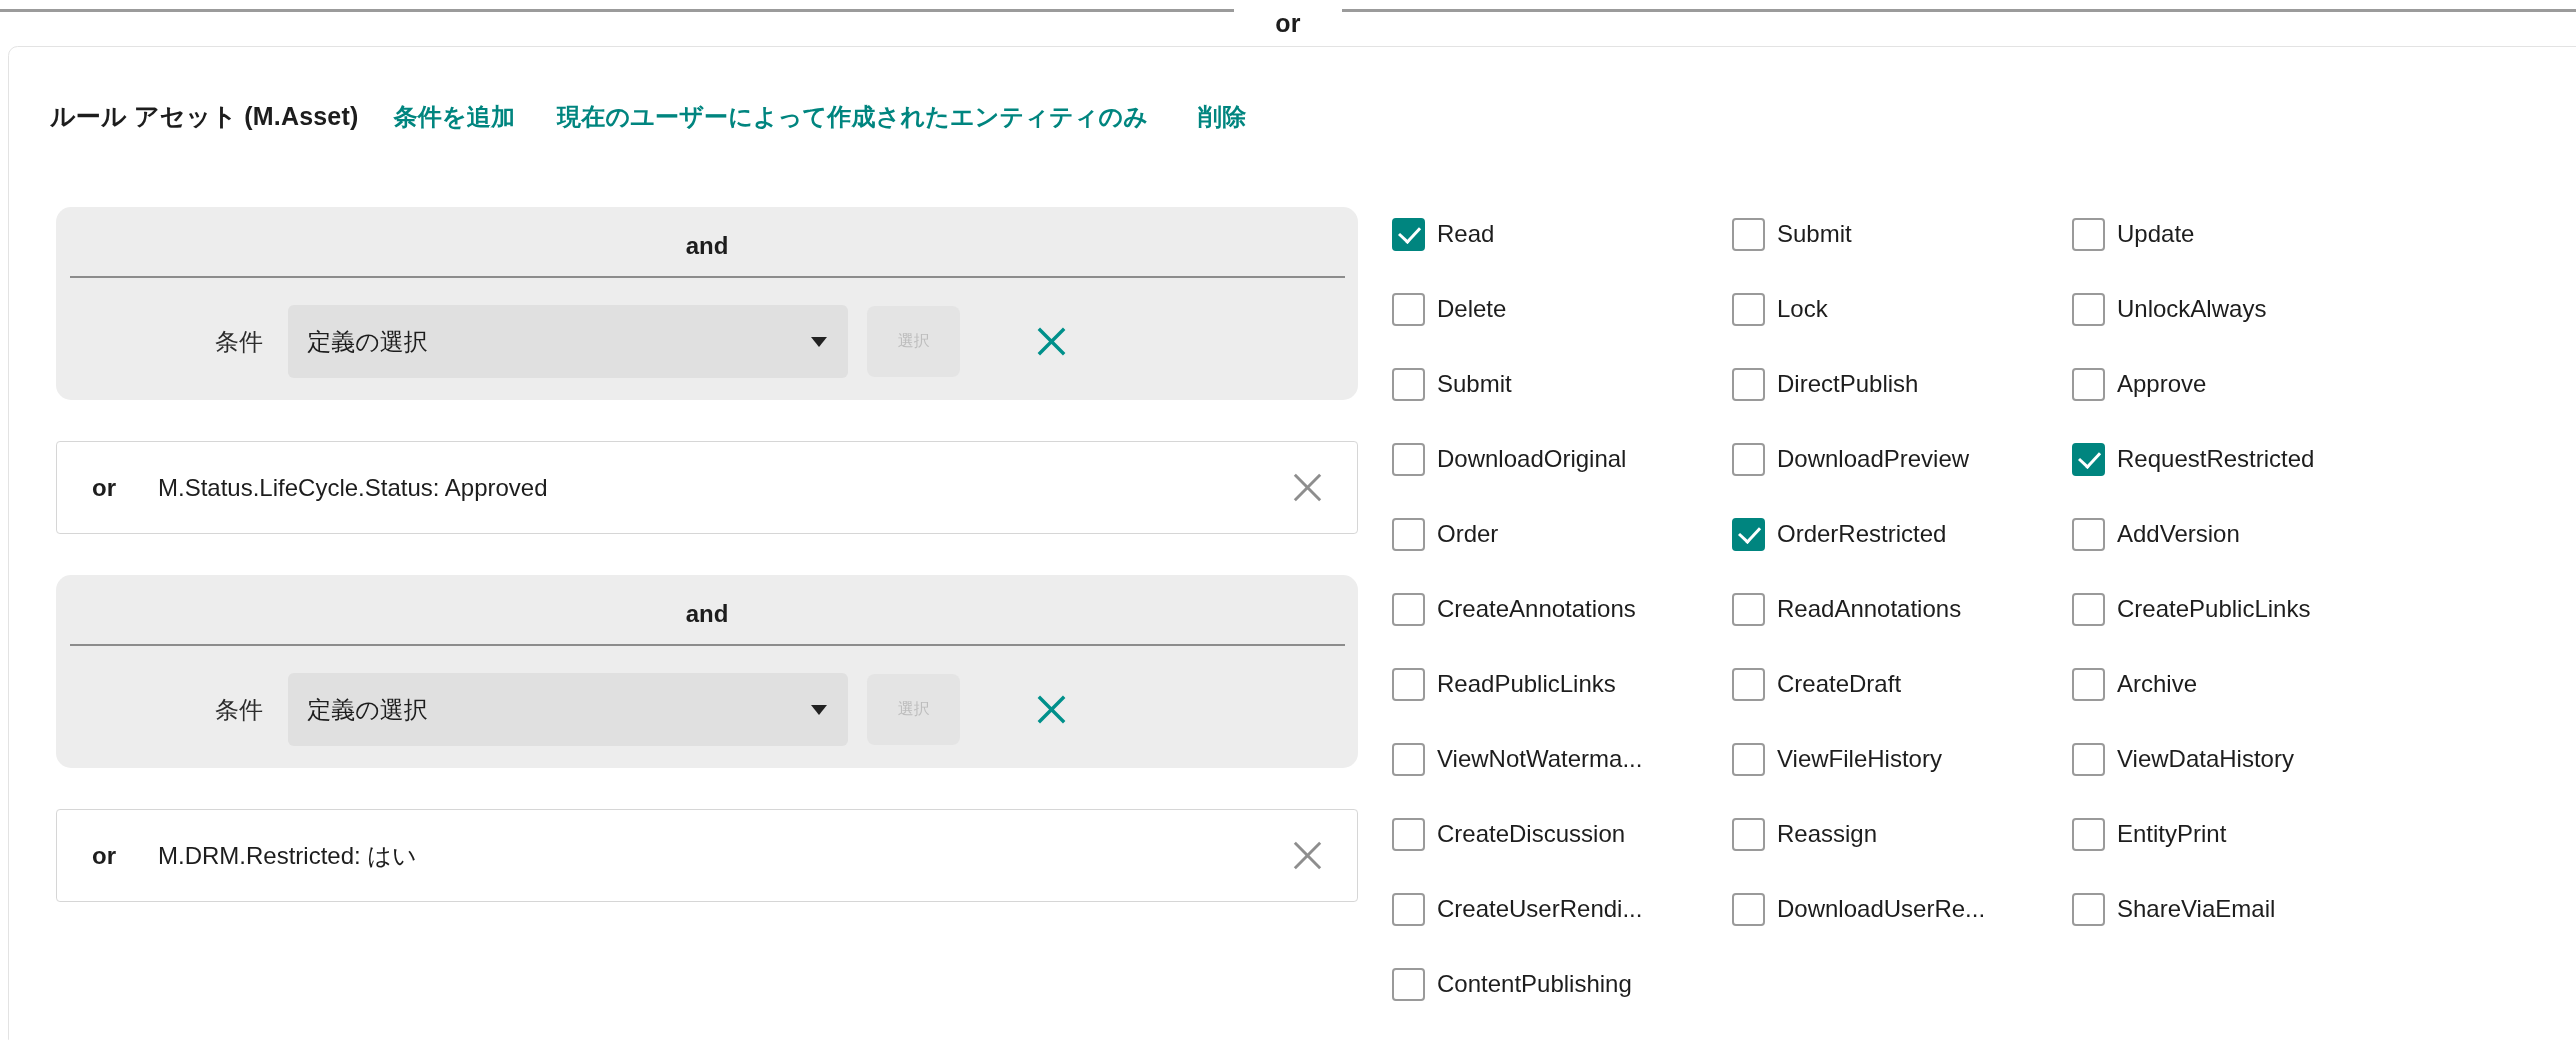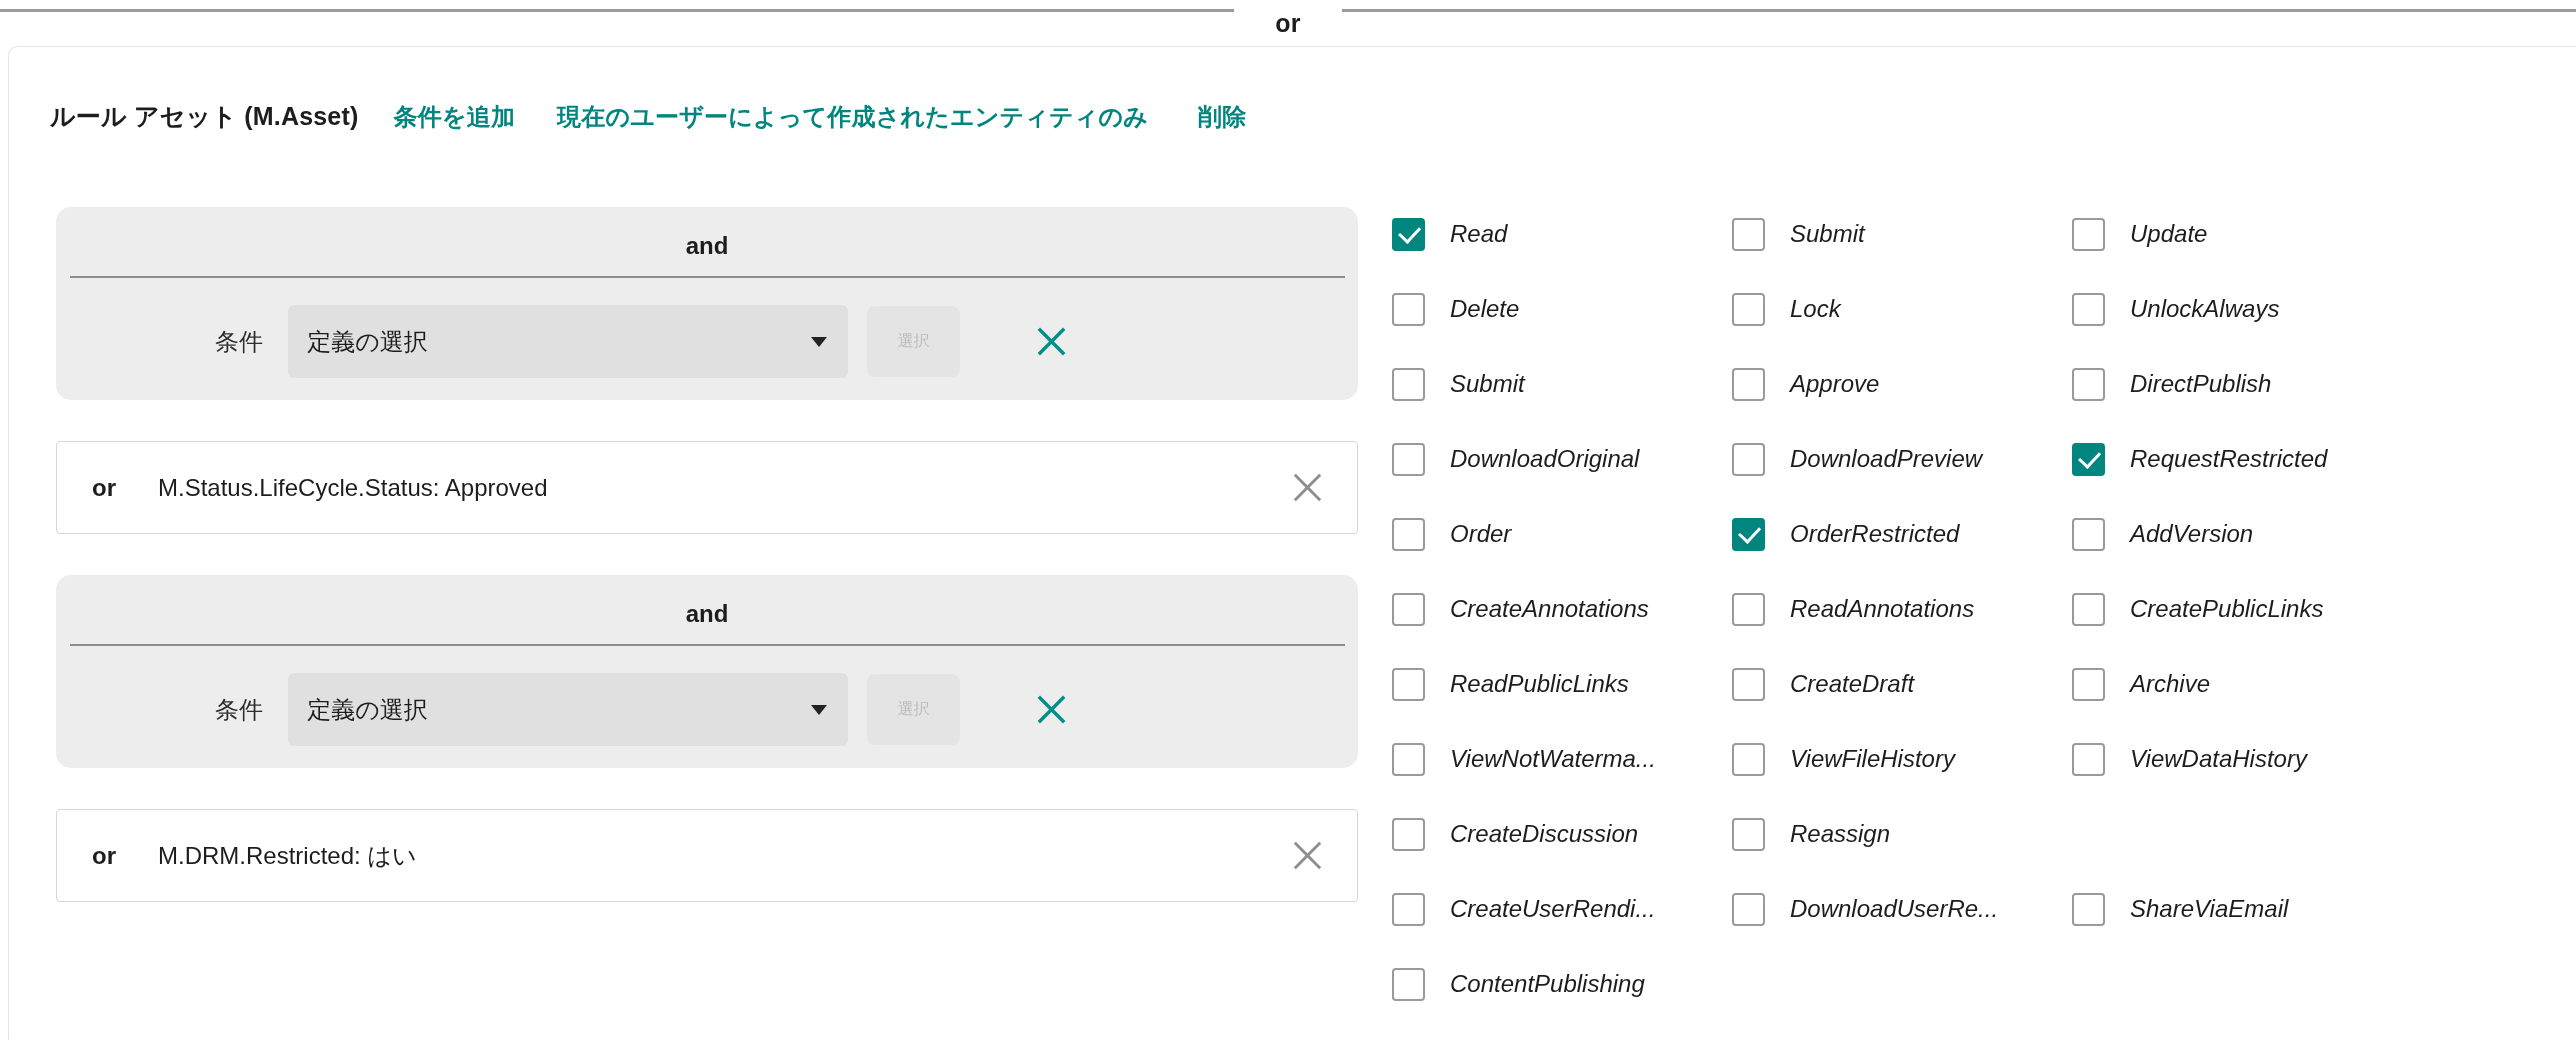--- a/index.html
+++ b/index.html
@@ -255,25 +255,24 @@
     position: absolute;
     left: 8.7px;
     top: 2.9px;
     width: 9.6px;
     height: 17.4px;
     border: solid #ffffff;
     border-width: 0 3.9px 3.9px 0;
     transform: rotate(43deg);
   }
   .perm-label {
-    margin-left: 25px;
+    margin-left: 12px;
     font-size: 24px;
     color: #1d1d1d;
     white-space: nowrap;
-    font-style: italic;
   }
 </style>
 </head>
 <body>
 
 <div class="screen">
 
   <div class="or-divider">
     <div class="rule"></div>
     <div class="or-label">or</div>
@@ -381,25 +380,25 @@
           <span class="perm-label">UnlockAlways</span>
         </div>
       </div>
       <div class="perm-row">
         <div class="perm-item">
           <span class="cbox"></span>
           <span class="perm-label">Submit</span>
         </div>
         <div class="perm-item">
           <span class="cbox"></span>
+          <span class="perm-label">DirectPublish</span>
+        </div>
+        <div class="perm-item">
+          <span class="cbox"></span>
           <span class="perm-label">Approve</span>
-        </div>
-        <div class="perm-item">
-          <span class="cbox"></span>
-          <span class="perm-label">DirectPublish</span>
         </div>
       </div>
       <div class="perm-row">
         <div class="perm-item">
           <span class="cbox"></span>
           <span class="perm-label">DownloadOriginal</span>
         </div>
         <div class="perm-item">
           <span class="cbox"></span>
           <span class="perm-label">DownloadPreview</span>
@@ -467,20 +466,24 @@
       </div>
       <div class="perm-row">
         <div class="perm-item">
           <span class="cbox"></span>
           <span class="perm-label">CreateDiscussion</span>
         </div>
         <div class="perm-item">
           <span class="cbox"></span>
           <span class="perm-label">Reassign</span>
         </div>
+        <div class="perm-item">
+          <span class="cbox"></span>
+          <span class="perm-label">EntityPrint</span>
+        </div>
       </div>
       <div class="perm-row">
         <div class="perm-item">
           <span class="cbox"></span>
           <span class="perm-label">CreateUserRendi...</span>
         </div>
         <div class="perm-item">
           <span class="cbox"></span>
           <span class="perm-label">DownloadUserRe...</span>
         </div>

